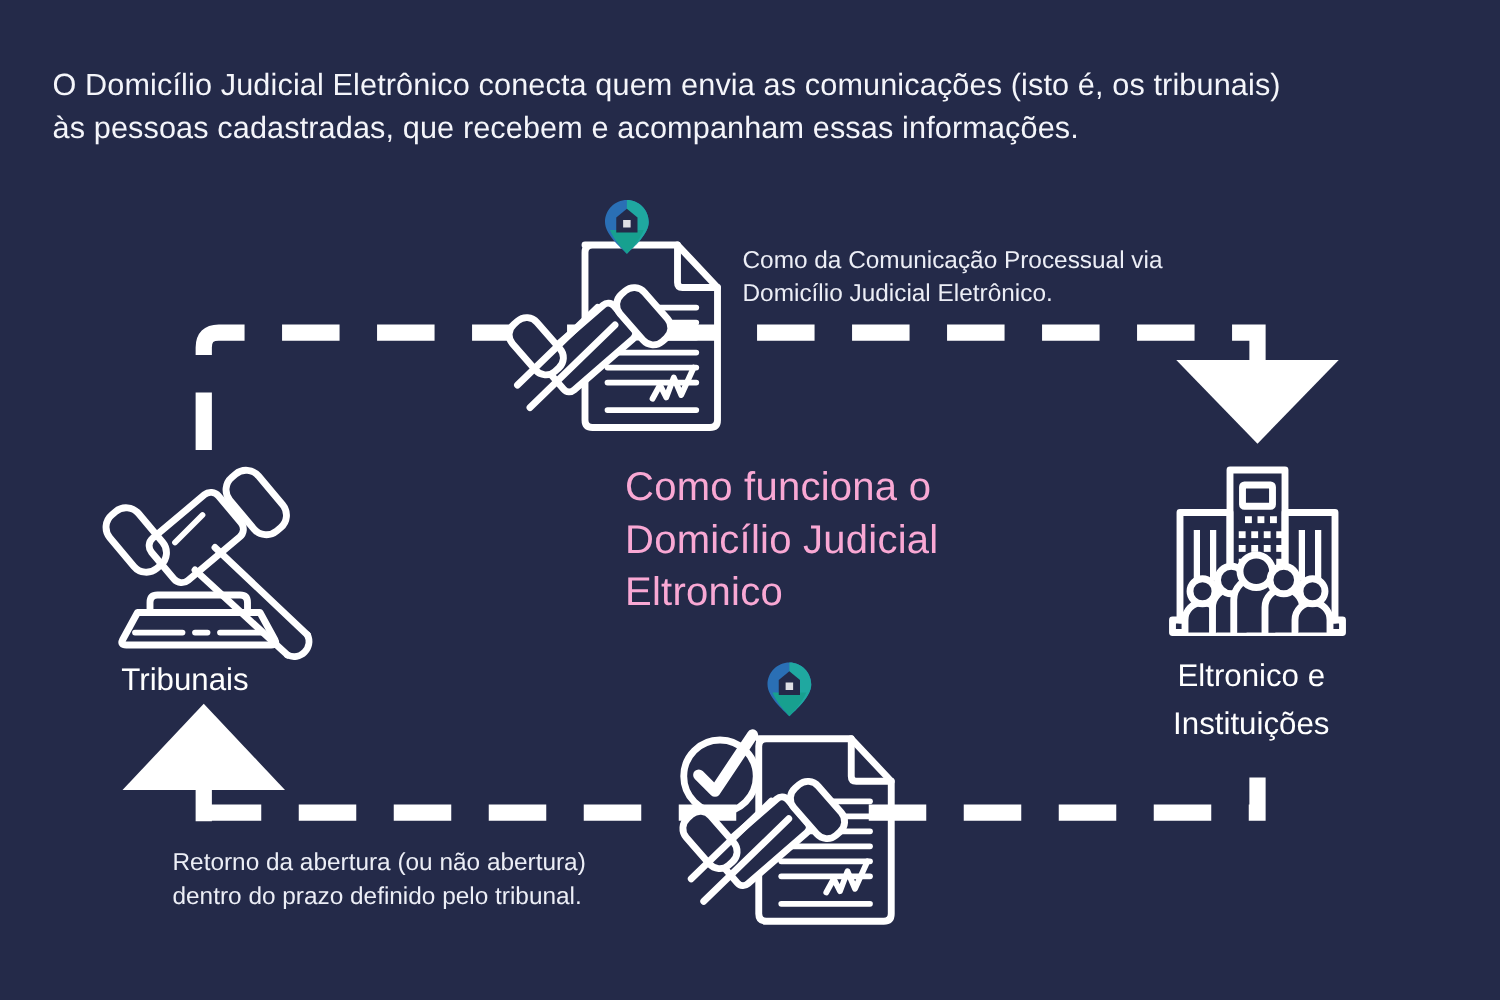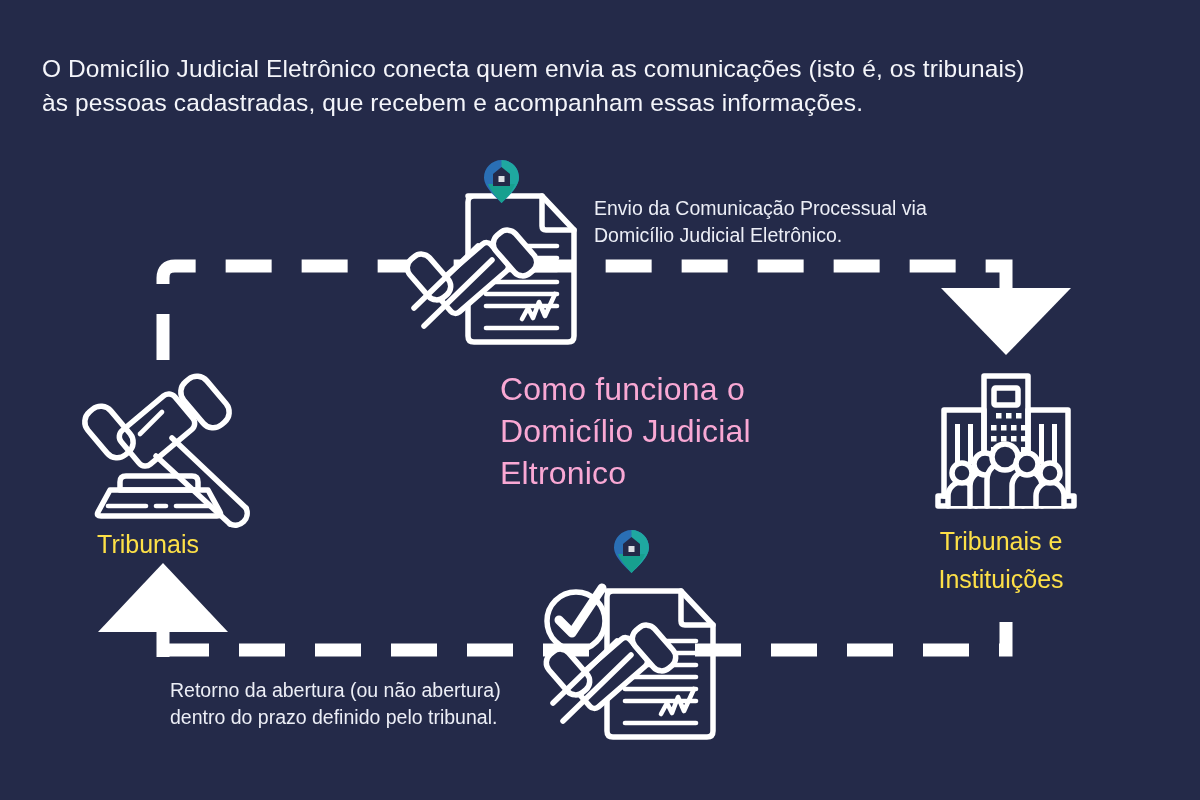--- a/index.html
+++ b/index.html
@@ -47,21 +47,21 @@
     color: #f9a8d4;
     letter-spacing: .2px;
     white-space: pre-line;
   }
 
   
   .node-label {
     position: absolute;
     font-size: 25px;
     line-height: 38px;
-    color: #fde047;
+    color: #ffffff;
     text-align: center;
     white-space: pre-line;
   }
   #label-tribunais {
     left: 48px;
     top: 525px;
     width: 200px;
   }
   #label-empresas {
     left: 890px;
@@ -79,21 +79,20 @@
   }
   #caption-envio {
     left: 594px;
     top: 195px;
     width: 420px;
   }
   #caption-retorno {
     left: 138px;
     top: 677px;
     width: 430px;
-    margin-left: 32px;
   }
 
   
   svg.layer {
     position: absolute;
     left: 0;
     top: 0;
     width: 1200px;
     height: 800px;
     overflow: visible;
@@ -310,21 +309,21 @@
   </svg>
 
   <div class="intro">O Domicílio Judicial Eletrônico conecta quem envia as comunicações (isto é, os tribunais)
 às pessoas cadastradas, que recebem e acompanham essas informações.</div>
 
   <div class="center-title">Como funciona o
 Domicílio Judicial
 Eltronico</div>
 
   <div class="node-label" id="label-tribunais">Tribunais</div>
-  <div class="node-label" id="label-empresas">Tribunais e
+  <div class="node-label" id="label-empresas">Eltronico e
 Instituições</div>
 
-  <div class="flow-caption" id="caption-envio">Envio da Comunicação Processual via
+  <div class="flow-caption" id="caption-envio">Como da Comunicação Processual via
 Domicílio Judicial Eletrônico.</div>
   <div class="flow-caption" id="caption-retorno">Retorno da abertura (ou não abertura)
 dentro do prazo definido pelo tribunal.</div>
 
 </div>
 
 </body></html>

